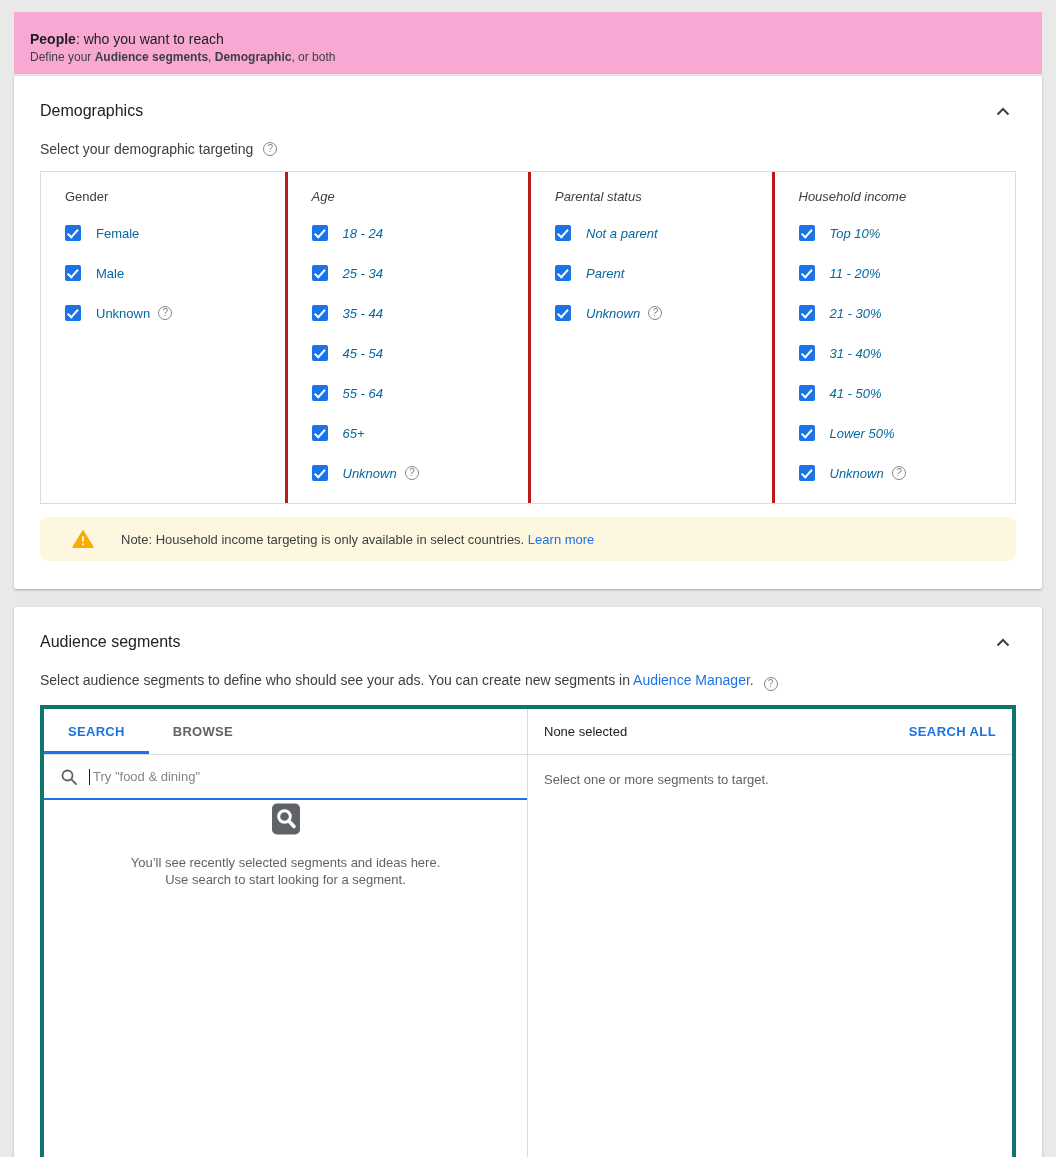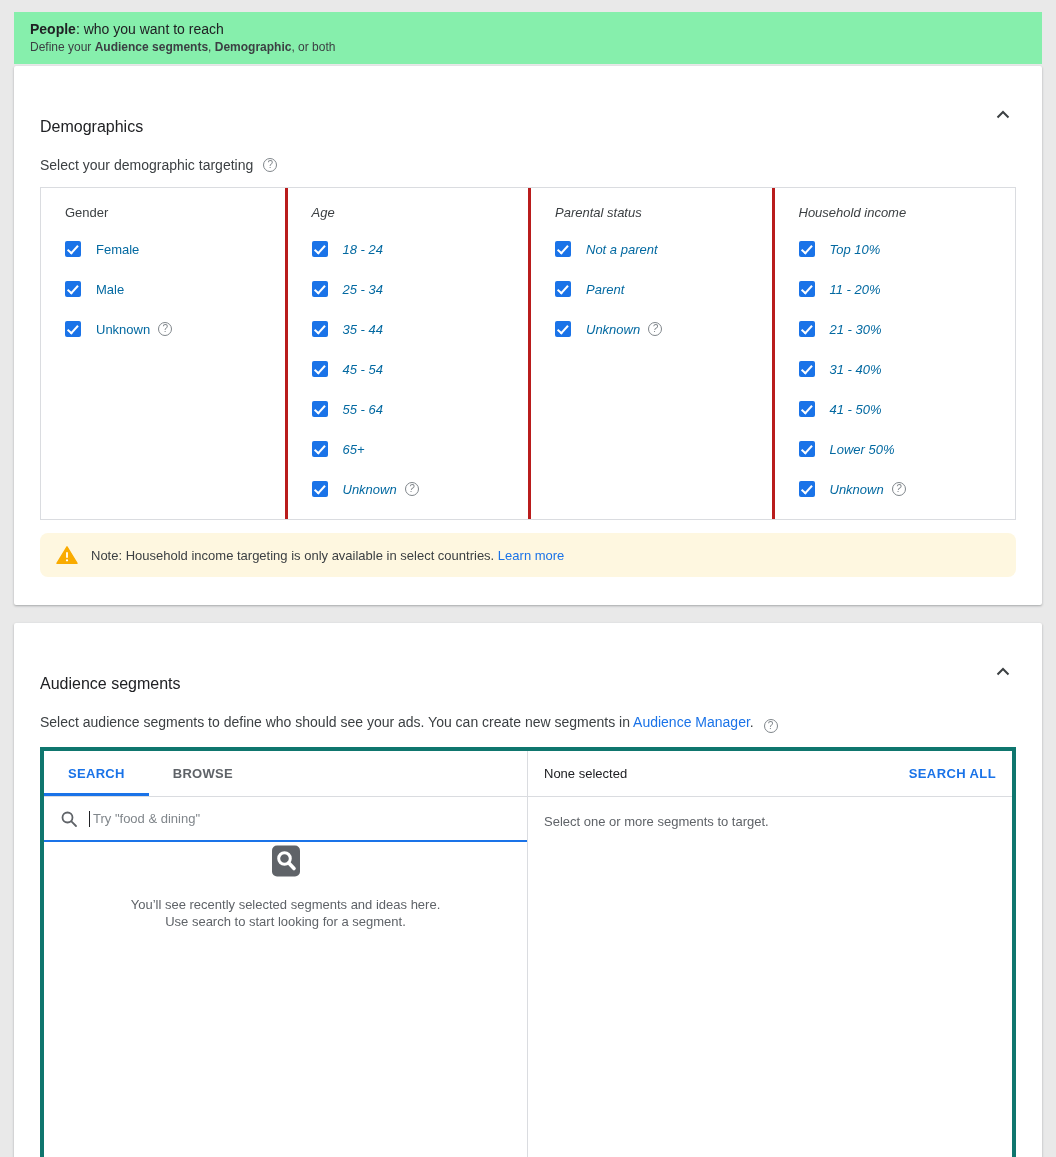--- a/index.html
+++ b/index.html
@@ -5,34 +5,34 @@
   * { margin:0; padding:0; box-sizing:border-box; }
   html, body { width:1056px; }
   body {
     background:#e9e9e9;
     font-family:"Liberation Sans", sans-serif;
     color:#3c4043;
     padding:12px 14px 16px;
   }
 
   
-  .banner { background:#86efac; padding:9px 16px 10px; margin-bottom:2px; }
+  .banner { background:#f9a8d4; padding:19px 16px 10px; margin-bottom:2px; }
   .banner-title { font-size:14px; color:#202124; }
   .banner-title b { font-weight:700; }
   .banner-sub { font-size:12px; color:#3c4043; margin-top:3px; }
   .banner-sub b { font-weight:700; }
 
   
   .card {
     background:#fff; border-radius:2px;
     box-shadow:0 1px 2px rgba(60,64,67,.28), 0 1px 3px rgba(60,64,67,.12);
     padding:26px 26px 28px; margin-bottom:18px;
   }
   .card-head { display:flex; justify-content:space-between; align-items:center; }
-  .card-title { font-size:16px; font-weight:400; color:#202124;margin-top:26px; }
+  .card-title { font-size:16px; font-weight:400; color:#202124; }
   .collapse-btn { background:none; border:none; cursor:pointer; padding:4px 6px; line-height:0; }
 
   .card-sub { margin-top:21px; font-size:14px; color:#3c4043; }
   .card-sub .inline-items { display:inline-flex; align-items:center; gap:10px; }
 
   .help-icon {
     width:14px; height:14px; border:1px solid #80868b; border-radius:50%;
     color:#80868b; font-size:10px; line-height:12px; text-align:center;
     display:inline-block; flex:none; cursor:pointer; vertical-align:-2px;
   }
@@ -47,21 +47,21 @@
   .checkbox::after {
     content:""; position:absolute; left:5.2px; top:1.8px; width:3.8px; height:8.6px;
     border:solid #fff; border-width:0 2px 2px 0; transform:rotate(42deg);
   }
   .check-label { font-size:13px; color:#0369a1; margin-left:15px; }
   .check-row .help-icon { margin-left:8px; }
 
   
   .note-bar {
     margin-top:13px; background:#fef7e0; border-radius:8px;
-    padding:12px 16px; display:flex; align-items:center; gap:13px;
+    padding:12px 32px; display:flex; align-items:center; gap:27px;
     font-size:13px; color:#3c4043;
   }
   .note-bar a, .link { color:#1a73e8; text-decoration:none; cursor:pointer; }
 
   
   .segment-panel { display:flex; border:4px solid #0f766e; margin-top:14px; height:538px; }
   .panel-left { width:50%; border-right:1px solid #dadce0; display:flex; flex-direction:column; }
   .panel-right { width:50%; display:flex; flex-direction:column; }
 
   .tabs { display:flex; border-bottom:1px solid #dadce0; height:46px; flex:none; }

